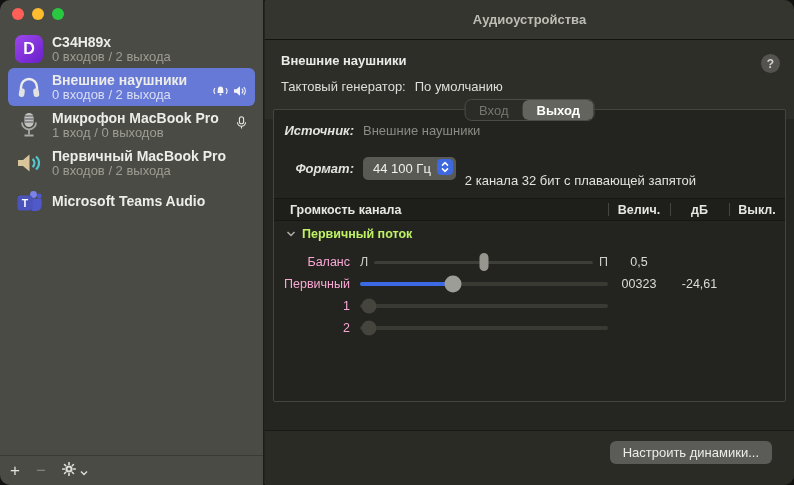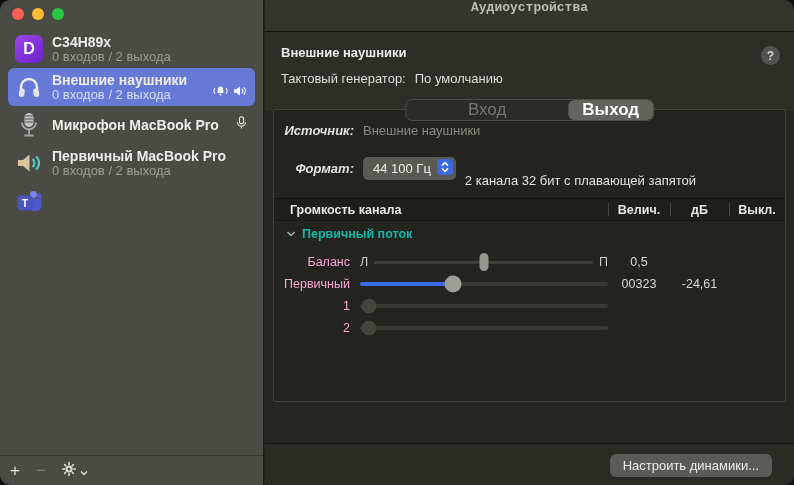--- a/index.html
+++ b/index.html
@@ -34,35 +34,35 @@
   .dp-badge .p{ position:absolute; color:#7a2ad3; font-weight:800; font-size:8px; left:12px; top:10px;}
   .teams-badge{ position:relative; width:28px; height:28px; }
   
   .side-foot{ position:absolute; left:0; right:0; bottom:0; height:30px;
     border-top:1px solid #3b3b35; display:flex; align-items:center; padding:0 10px; gap:16px;}
   .foot-btn{ color:#e2e2dc; font-size:17px; line-height:1; cursor:default; display:flex; align-items:center;}
   .foot-btn.dim{ color:#84847c; }
   .gear-wrap{ display:flex; align-items:center; gap:4px; }
   
   .main{ position:absolute; left:265px; top:0; right:0; bottom:0; background:#252521;}
-  .titlebar{ height:32px; background:#35352f; border-bottom:1px solid #131310;
-    display:flex; align-items:flex-start; justify-content:center;font-family:Liberation Mono, monospace; }
+  .titlebar{ height:40px; background:#35352f; border-bottom:1px solid #131310;
+    display:flex; align-items:center; justify-content:center; }
   .titlebar span{ color:#bdbdb6; font-size:13px; font-weight:700; }
   .header{ position:relative; height:79px; background:#2e2e29; padding:13px 16px 0; }
   .dev-name{ color:#eaeae6; font-size:13px; font-weight:700; margin-bottom:11px; }
   .clock-line{ font-size:13px; color:#dededa; }
   .clock-line .val{ margin-left:9px; color:#dededa; }
   .help-btn{ position:absolute; top:14px; right:14px; width:19px; height:19px; border-radius:50%;
     background:#555350; color:#d4d4cf; font-size:12px; font-weight:700;
     display:flex; align-items:center; justify-content:center; }
   
   .tabs{ position:absolute; top:99px; left:50%; transform:translateX(-50%);
     display:flex; height:22px; background:#2b2b27; border:1px solid #4d4d47;
     border-radius:7px; overflow:hidden; z-index:3; }
-  .tab{ padding:0 14px; display:flex; align-items:center; font-size:17px; color:#77776f;margin-left:48px; }
+  .tab{ padding:0 14px; display:flex; align-items:center; font-size:13px; color:#77776f; }
   .tab.active{ background:#64645e; color:#fff; font-weight:700; border-radius:6px; }
   
   .box{ position:absolute; left:8px; right:8px; top:109px; height:293px;
     background:#232320; border:1px solid #45453e; border-radius:2px; }
   .form-row{ display:flex; align-items:center; font-size:13px; }
   .form-row.src{ margin-top:13px; }
   .form-row.fmt{ margin-top:11px; }
   .form-label{ width:80px; text-align:right; color:#e2e2de; font-weight:700; flex:0 0 80px;font-style:italic;}
   .src-value{ margin-left:9px; color:#8b8b83; }
   .fmt-select{ margin-left:9px; display:flex; align-items:center; gap:6px;
@@ -70,39 +70,39 @@
   .fmt-detail{ margin-left:9px; color:#e2e2de;margin-top:24px; }
   
   .thead{ margin-top:10px; height:23px; background:#1e1e1a;
     border-top:1px solid #161613; border-bottom:1px solid #161613;
     display:grid; grid-template-columns: 334px 62px 59px 1fr; align-items:center; }
   .th{ position:relative; font-size:12.5px; font-weight:700; color:#e6e6e2; text-align:center; height:100%;
     display:flex; align-items:center; justify-content:center;}
   .th.first{ justify-content:flex-start; padding-left:16px; }
   .th + .th::before{ content:""; position:absolute; left:0; top:4px; bottom:4px; width:1px; background:#45453f; }
   .section-row{ display:flex; align-items:center; gap:6px; height:26px; padding-left:12px;
-    font-size:12.5px; font-weight:700; color:#14b8a6; }
+    font-size:12.5px; font-weight:700; color:#bef264; }
   .rows{ margin-top:4px; }
   .srow{ display:grid; grid-template-columns: 84px 250px 62px 59px 1fr;
     align-items:center; height:22px; font-size:12.5px; color:#dcdcd6; }
   .srow .lbl{ text-align:right; padding-right:8px; color:#f9a8d4; }
   .slider-cell{ display:flex; align-items:center; gap:6px; padding-left:2px; }
   .track{ position:relative; flex:1; height:3px; border-radius:2px; background:#3e3e38; }
   .track.vol{ height:4px; background:#3a3a34; }
   .fill{ position:absolute; left:0; top:0; bottom:0; width:var(--pos,0%); background:#3c6ae4; border-radius:2px;}
   .thumb{ position:absolute; top:50%; left:clamp(9px, var(--pos,0%), calc(100% - 9px));
     transform:translate(-50%,-50%); }
   .thumb.pill{ width:9px; height:18px; border-radius:4.5px; background:#96968f; }
   .thumb.big{ width:17px; height:17px; border-radius:50%; background:#9d9d98; }
   .thumb.dark{ width:15px; height:15px; border-radius:50%; background:#45453e; }
   .cell-c{ text-align:center; color:#dcdcd6; }
   .mark{ color:#cfcfc9; font-size:12.5px; }
   .mutebox{ width:14px; height:14px; border-radius:3.5px; background:#3b3b35; margin:0 auto; }
   
-  .foot{ position:absolute; left:0; right:0; bottom:0; height:42px; background:#2b2b26;
+  .foot{ position:absolute; left:0; right:0; bottom:0; height:55px; background:#2b2b26;
     border-top:1px solid #171714; }
   .cfg-btn{ position:absolute; top:10px; right:22px; height:23px; padding:0 13px;
     background:#5b5b57; border:none; border-radius:6px; color:#ececе8;
     color:#ececea; font-size:13px; display:flex; align-items:center;
     font-family:"Liberation Sans","DejaVu Sans",sans-serif; }
 </style>
 </head>
 <body>
 
 <div class="window">
@@ -165,20 +165,21 @@
           <svg width="28" height="28" viewBox="0 0 28 28">
             <rect x="9.5" y="2" width="9" height="14" rx="4.5" fill="#c3c3c1"></rect>
             <path d="M10 5 h8 M10 8 h8 M10 11 h8" stroke="#55555a" stroke-width="1"></path>
             <path d="M7 11.5 a7 7 0 0 0 14 0" stroke="#a8a8a6" stroke-width="1.8" fill="none"></path>
             <line x1="14" y1="19" x2="14" y2="23.5" stroke="#a8a8a6" stroke-width="1.8"></line>
             <line x1="9.5" y1="24.5" x2="18.5" y2="24.5" stroke="#a8a8a6" stroke-width="1.8"></line>
           </svg>
         </span>
         <span class="dev-text">
           <div class="dev-title">Микрофон MacBook Pro</div>
+          <div class="dev-sub">1 вход / 0 выходов</div>
         </span>
         <span class="dev-badges-mid">
           <span>
             <svg width="11" height="14" viewBox="0 0 11 14">
               <rect x="3.4" y="0.8" width="4.2" height="7" rx="2.1" fill="none" stroke="#e8e8e4" stroke-width="1.1"></rect>
               <path d="M1.5 6.2 a4 4 0 0 0 8 0" fill="none" stroke="#e8e8e4" stroke-width="1.1"></path>
               <line x1="5.5" y1="10.2" x2="5.5" y2="12.6" stroke="#e8e8e4" stroke-width="1.1"></line>
             </svg>
           </span>
         </span>
@@ -204,20 +205,21 @@
             <svg width="28" height="28" viewBox="0 0 28 28">
               <circle cx="18.5" cy="7.5" r="3.4" fill="#7b83eb"></circle>
               <circle cx="24.2" cy="9" r="2.4" fill="#5059c9"></circle>
               <path d="M17 11.5 h8 a1.6 1.6 0 0 1 1.6 1.6 v5.4 a5.5 5.5 0 0 1 -5.5 5.5 h-4.1 z" fill="#5059c9"></path>
               <rect x="2.5" y="8.5" width="15" height="15" rx="3" fill="#4b53bc"></rect>
               <text x="10" y="19.8" text-anchor="middle" font-size="10.5" font-weight="bold" fill="#ffffff" font-family="Liberation Sans, sans-serif">T</text>
             </svg>
           </span>
         </span>
         <span class="dev-text">
+          <div class="dev-title">Microsoft Teams Audio</div>
         </span>
       </div>
 
     </div>
 
     <div class="side-foot">
       <span class="foot-btn">+</span>
       <span class="foot-btn dim">−</span>
       <span class="gear-wrap">
         <span>

